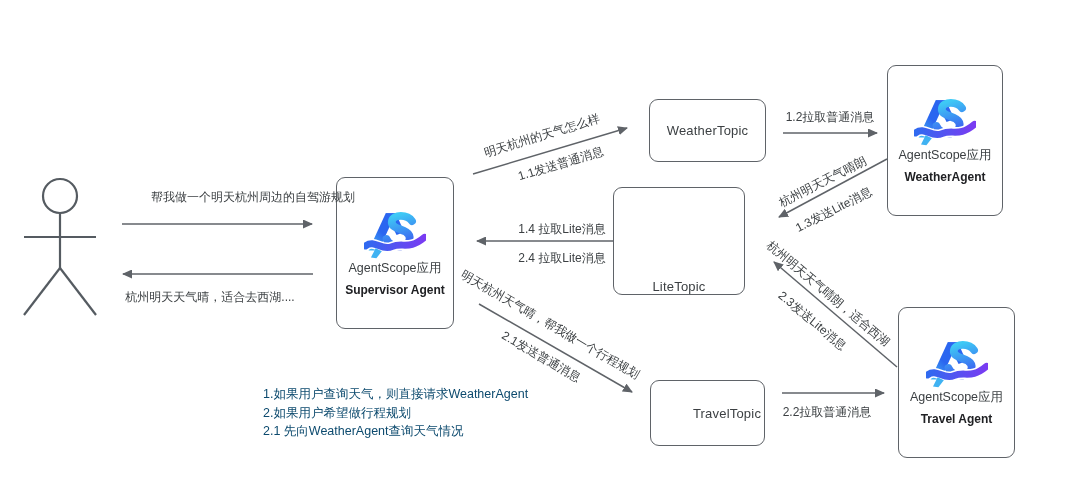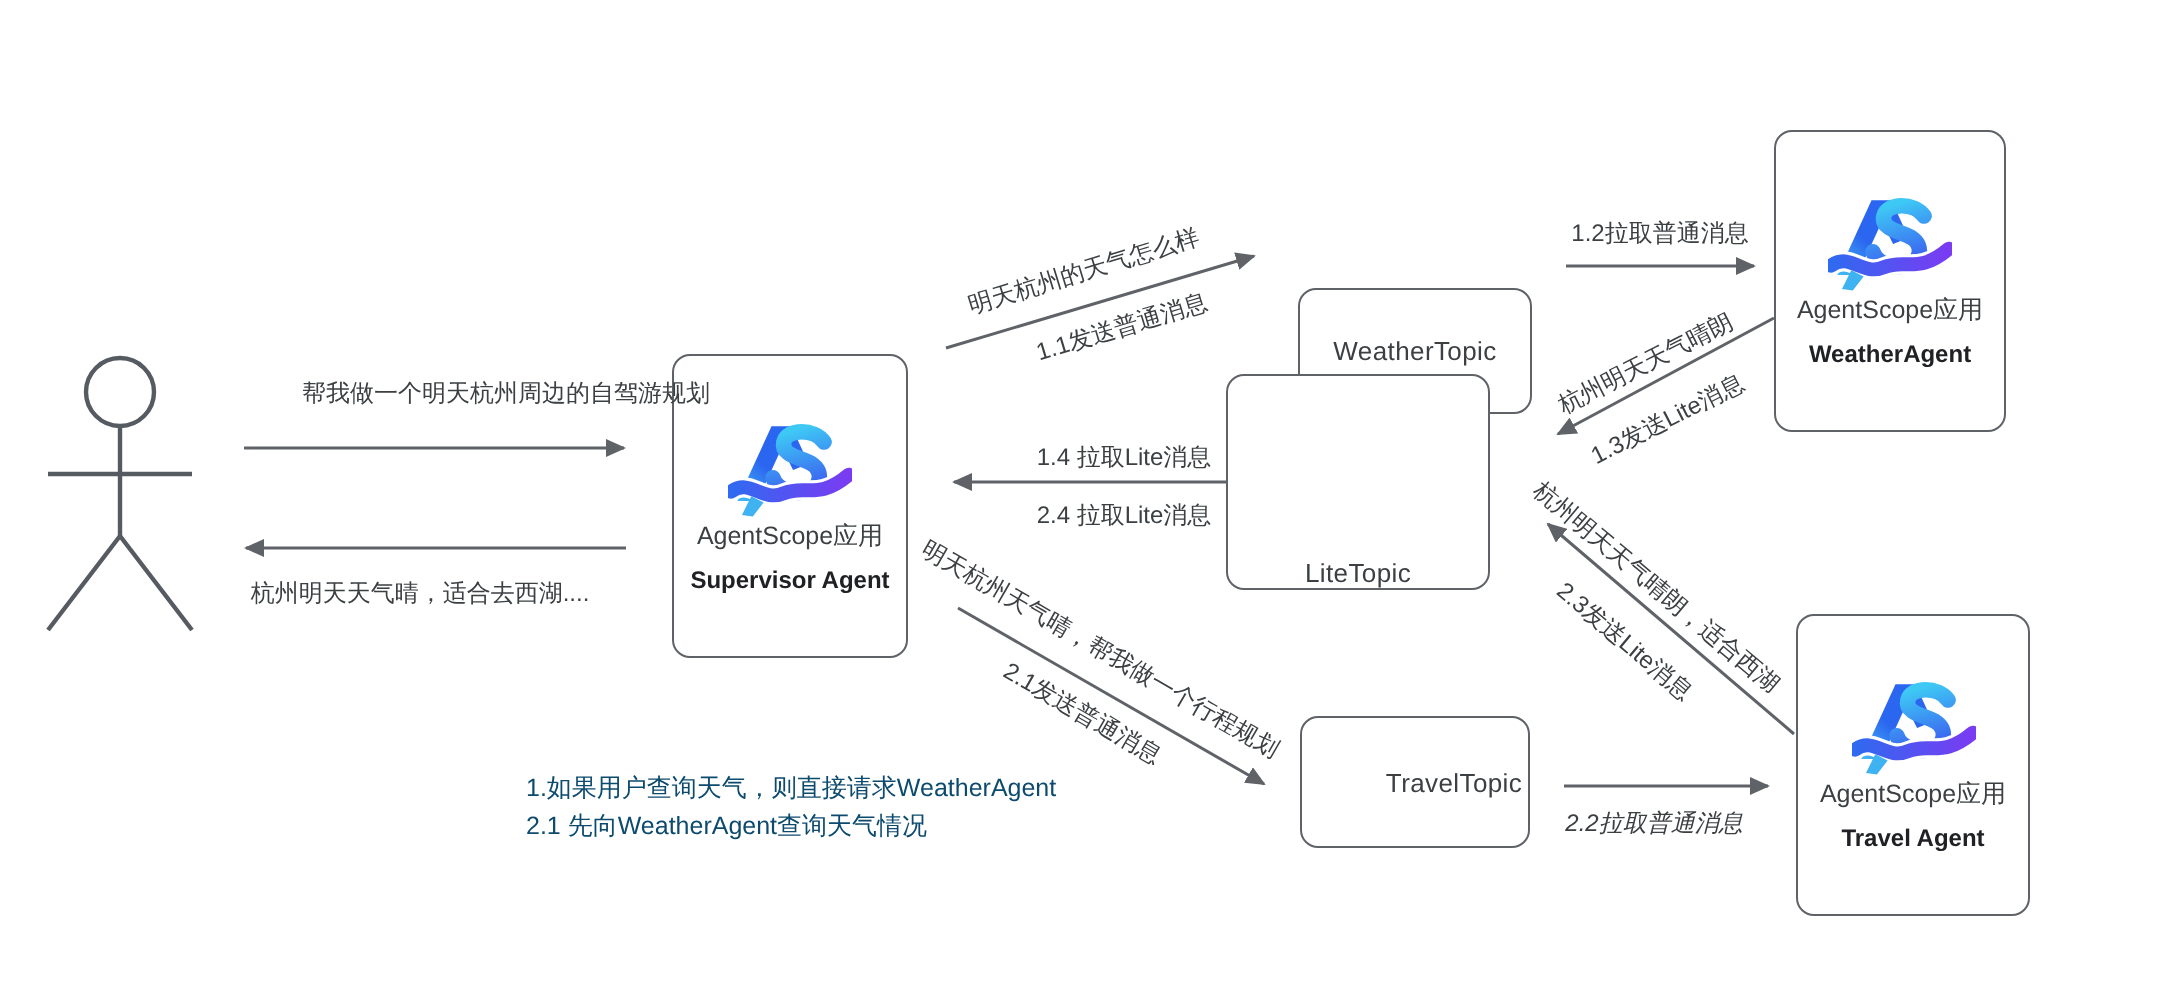--- a/index.html
+++ b/index.html
@@ -75,29 +75,29 @@
   </svg>
 
   <div class="node agent" style="left:336px;top:177px;width:118px;height:152px;">
     <svg class="logo" viewBox="0 0 80 64">
         <use href="#as-logo"></use>
       </svg>
     <div class="app">AgentScope应用</div>
     <div class="name">Supervisor Agent</div>
   </div>
 
-  <div class="node" style="left:649px;top:99px;width:117px;height:63px;margin-top:45px;">
+  <div class="node" style="left:649px;top:99px;width:117px;height:63px;">
     <div class="topic-label">WeatherTopic</div>
   </div>
 
   <div class="node" style="left:613px;top:187px;width:132px;height:108px;justify-content:flex-end;">
     <div class="topic-label">LiteTopic</div>
   </div>
 
-  <div class="node" style="left:650px;top:358px;width:115px;height:66px;padding-left:39px;">
+  <div class="node" style="left:650px;top:380px;width:115px;height:66px;padding-left:39px;">
     <div class="topic-label">TravelTopic</div>
   </div>
 
   <div class="node agent" style="left:887px;top:65px;width:116px;height:151px;">
     <svg class="logo" viewBox="0 0 80 64">
         <use href="#as-logo"></use>
       </svg>
     <div class="app">AgentScope应用</div>
     <div class="name">WeatherAgent</div>
   </div>
@@ -120,23 +120,24 @@
 
   <div class="elabel" style="left:823px;top:182px;transform:translate(-50%,-50%) rotate(-27deg);">杭州明天天气晴朗</div>
   <div class="elabel" style="left:834px;top:210px;transform:translate(-50%,-50%) rotate(-27deg);">1.3发送Lite消息</div>
 
   <div class="elabel" style="left:562px;top:229px;">1.4 拉取Lite消息</div>
   <div class="elabel" style="left:562px;top:258px;">2.4 拉取Lite消息</div>
 
   <div class="elabel" style="left:550px;top:325px;transform:translate(-50%,-50%) rotate(30deg);">明天杭州天气晴，帮我做一个行程规划</div>
   <div class="elabel" style="left:541px;top:357px;transform:translate(-50%,-50%) rotate(30deg);">2.1发送普通消息</div>
 
-  <div class="elabel" style="left:827px;top:412px;font-style:italic;">2.2拉取普通消息</div>
+  <div class="elabel" style="left:827px;top:412px;">2.2拉取普通消息</div>
 
   <div class="elabel" style="left:828px;top:294px;transform:translate(-50%,-50%) rotate(40deg);">杭州明天天气晴朗，适合西湖</div>
   <div class="elabel" style="left:812px;top:321px;transform:translate(-50%,-50%) rotate(40deg);">2.3发送Lite消息</div>
 
   <div class="notes">
     <div>1.如果用户查询天气，则直接请求WeatherAgent</div>
+    <div>2.如果用户希望做行程规划</div>
     <div>2.1 先向WeatherAgent查询天气情况</div>
   </div>
 
 </div>
 
 </body></html>

